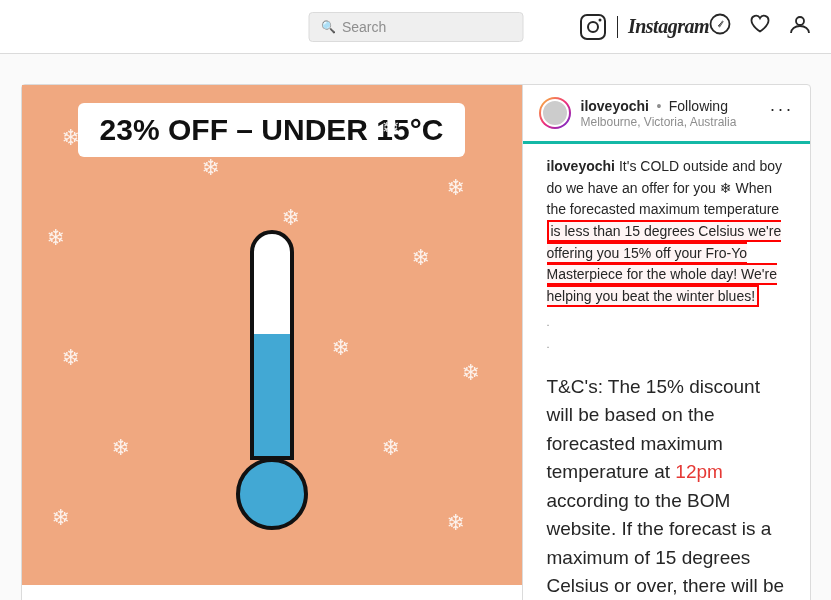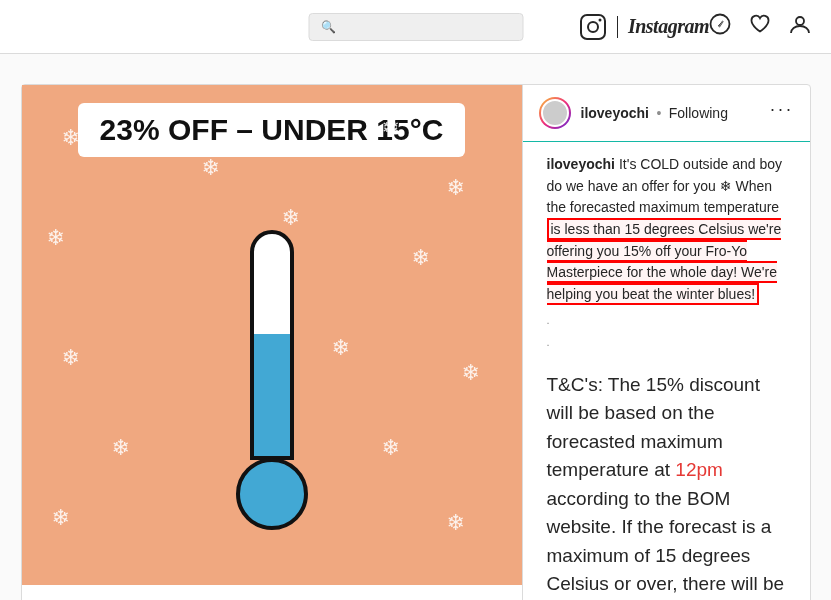--- a/index.html
+++ b/index.html
@@ -57,21 +57,21 @@
       border-radius: 50%; border: 4px solid #111;
       margin-top: -2px; position: relative; z-index: 2;
     }
     .snowflakes { position: absolute; top: 0; left: 0; width: 100%; height: 100%; pointer-events: none; }
     .snowflake { position: absolute; color: white; font-size: 22px; opacity: 0.85; }
 
     
     .post-info-side { flex: 1; display: flex; flex-direction: column; border-left: 1px solid #dbdbdb; }
 
     
-    .post-header { display: flex; align-items: center; padding: 12px 16px; border-bottom: 1px solid #14b8a6; justify-content: space-between; }
+    .post-header { display: flex; align-items: center; padding: 12px 16px; border-bottom: 3px solid #14b8a6; justify-content: space-between; }
     .post-header-left { display: flex; align-items: center; gap: 10px; }
     .avatar { width: 32px; height: 32px; border-radius: 50%; background: linear-gradient(135deg, #f9ce34, #ee2a7b, #6228d7); display: flex; align-items: center; justify-content: center; }
     .avatar-inner { width: 28px; height: 28px; border-radius: 50%; background: #ccc; border: 2px solid white; }
     .post-user-info { display: flex; flex-direction: column; }
     .post-username { font-size: 14px; font-weight: 600; }
     .post-following { font-size: 14px; font-weight: 400; color: #262626; }
     .post-location { font-size: 12px; color: #8e8e8e; }
     .post-more { font-size: 18px; color: #262626; cursor: pointer; letter-spacing: 2px; margin-bottom: 8px; }
 
     
@@ -107,20 +107,21 @@
       <rect x="2" y="2" width="24" height="24" rx="6" stroke="#262626" stroke-width="2" fill="none"></rect>
       <circle cx="14" cy="14" r="5" stroke="#262626" stroke-width="2" fill="none"></circle>
       <circle cx="21" cy="7" r="1.5" fill="#262626"></circle>
     </svg>
     <div class="header-divider"></div>
     <span class="header-brand">Instagram</span>
   </div>
   <div class="header-center">
     <div class="search-bar">
       <span class="search-icon-span">🔍</span>
+      <input class="search-input" type="text" placeholder="Search" style="">
     </div>
   </div>
   <div class="header-right">
     <span class="header-icon">
       <svg width="22" height="22" viewBox="0 0 22 22" fill="none" xmlns="http://www.w3.org/2000/svg">
         <circle cx="11" cy="11" r="9.5" stroke="#262626" stroke-width="1.8"></circle>
         <polygon points="13,9 9,13 11,11" fill="#262626"></polygon>
         <polygon points="9,13 13,9 11,11" fill="none" stroke="#262626" stroke-width="0.5"></polygon>
         <path d="M14 8 L10 14" stroke="#262626" stroke-width="1.5"></path>
         <path d="M10 14 L14 8" stroke="white" stroke-width="0.5"></path>
@@ -182,20 +183,21 @@
         <div class="post-header-left">
           <div class="avatar">
             <div class="avatar-inner"></div>
           </div>
           <div class="post-user-info">
             <div>
               <span class="post-username">iloveyochi</span>
               <span style="color:#8e8e8e;font-size:14px;margin:0 3px;">•</span>
               <span class="post-following">Following</span>
             </div>
+            <div class="post-location">Melbourne, Victoria, Australia</div>
           </div>
         </div>
         <span class="post-more">···</span>
       </div>
 
       <div class="post-caption-area">
         <div style="font-size:14px;line-height:1.55;">
           <span class="caption-username">iloveyochi</span><span>It's COLD outside and boy do we have an offer for you ❄ When the forecasted maximum temperature </span><span class="caption-highlighted">is less than 15 degrees Celsius we're offering you 15% off your Fro-Yo Masterpiece for the whole day! We're helping you beat the winter blues!</span>
         </div>
         <div class="caption-divider">.</div>

